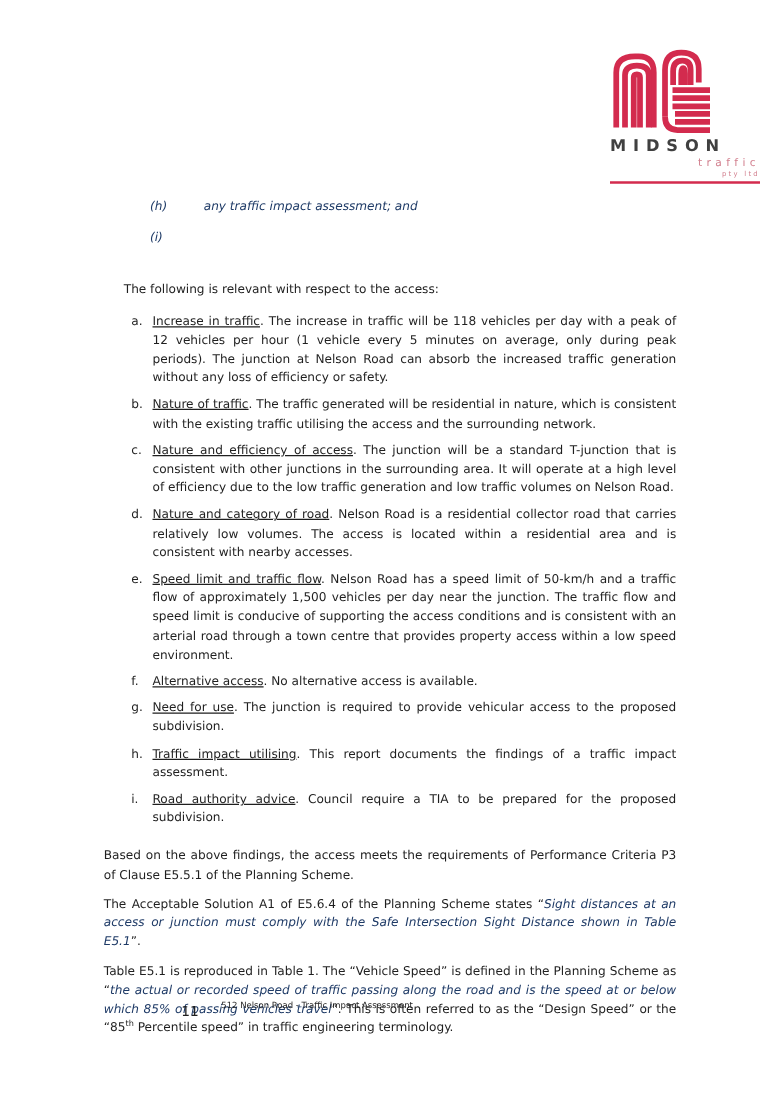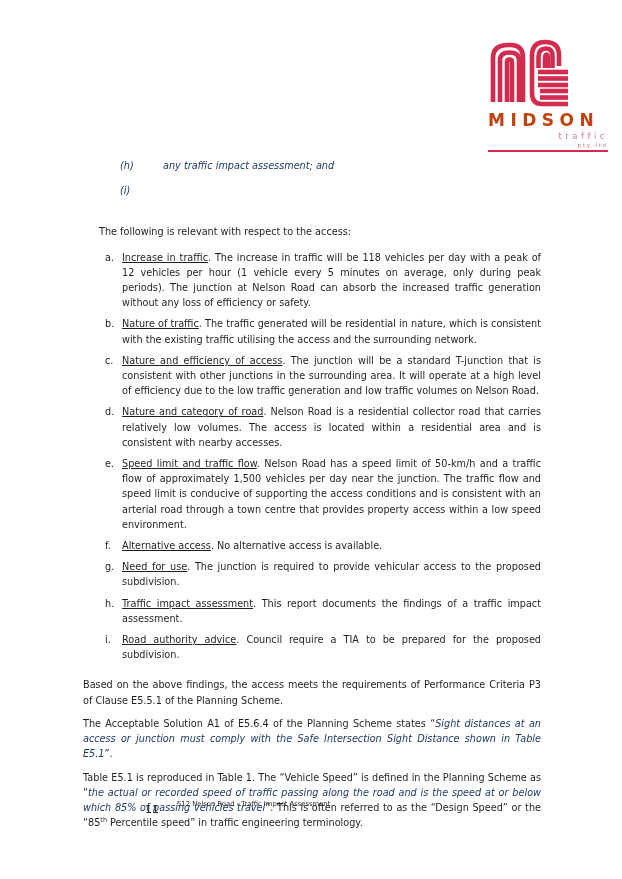--- a/index.html
+++ b/index.html
@@ -10,22 +10,22 @@
     font-family:"DejaVu Sans","Liberation Sans",sans-serif;
     font-size:9.7px;
     color:#1f1f1f;
     overflow:hidden;
   }
   
   .logo{position:absolute;top:38px;left:488px;width:120px;}
   .logo svg{display:block;margin-left:2px;}
   .logo-word{
     margin-top:2px;
-    font-size:17px;font-weight:bold;letter-spacing:5.5px;
-    color:#c2410c;text-align:left;white-space:nowrap;
+    font-size:13px;font-weight:bold;letter-spacing:5.5px;
+    color:#404040;text-align:left;white-space:nowrap;
   }
   .logo-tag{
     font-size:8.5px;letter-spacing:3.5px;color:#d2808f;
     text-align:right;margin-top:1px;
   }
   .logo-sub{
     font-size:5.5px;letter-spacing:1.8px;color:#d2808f;
     text-align:right;margin-top:1px;
   }
   .logo-rule{height:2px;background:#d32b4e;margin-top:2px;width:100%;}
@@ -126,21 +126,21 @@
       <div class="li">
         <span class="li-letter">f.</span>
         <span class="li-body"><span class="lead">Alternative access</span><span>.  No alternative access is available.</span></span>
       </div>
       <div class="li">
         <span class="li-letter">g.</span>
         <span class="li-body"><span class="lead">Need for use</span><span>.  The junction is required to provide vehicular access to the proposed subdivision.</span></span>
       </div>
       <div class="li">
         <span class="li-letter">h.</span>
-        <span class="li-body"><span class="lead">Traffic impact assessment</span><span>.  This report documents the findings of a traffic impact assessment.</span></span>
+        <span class="li-body"><span class="lead">Traffic impact utilising</span><span>.  This report documents the findings of a traffic impact assessment.</span></span>
       </div>
       <div class="li">
         <span class="li-letter">i.</span>
         <span class="li-body"><span class="lead">Road authority advice</span><span>.  Council require a TIA to be prepared for the proposed subdivision.</span></span>
       </div>
     </div>
 
     <p class="para conclusion">Based on the above findings, the access meets the requirements of Performance Criteria P3 of Clause E5.5.1 of the Planning Scheme.</p>
 
 

